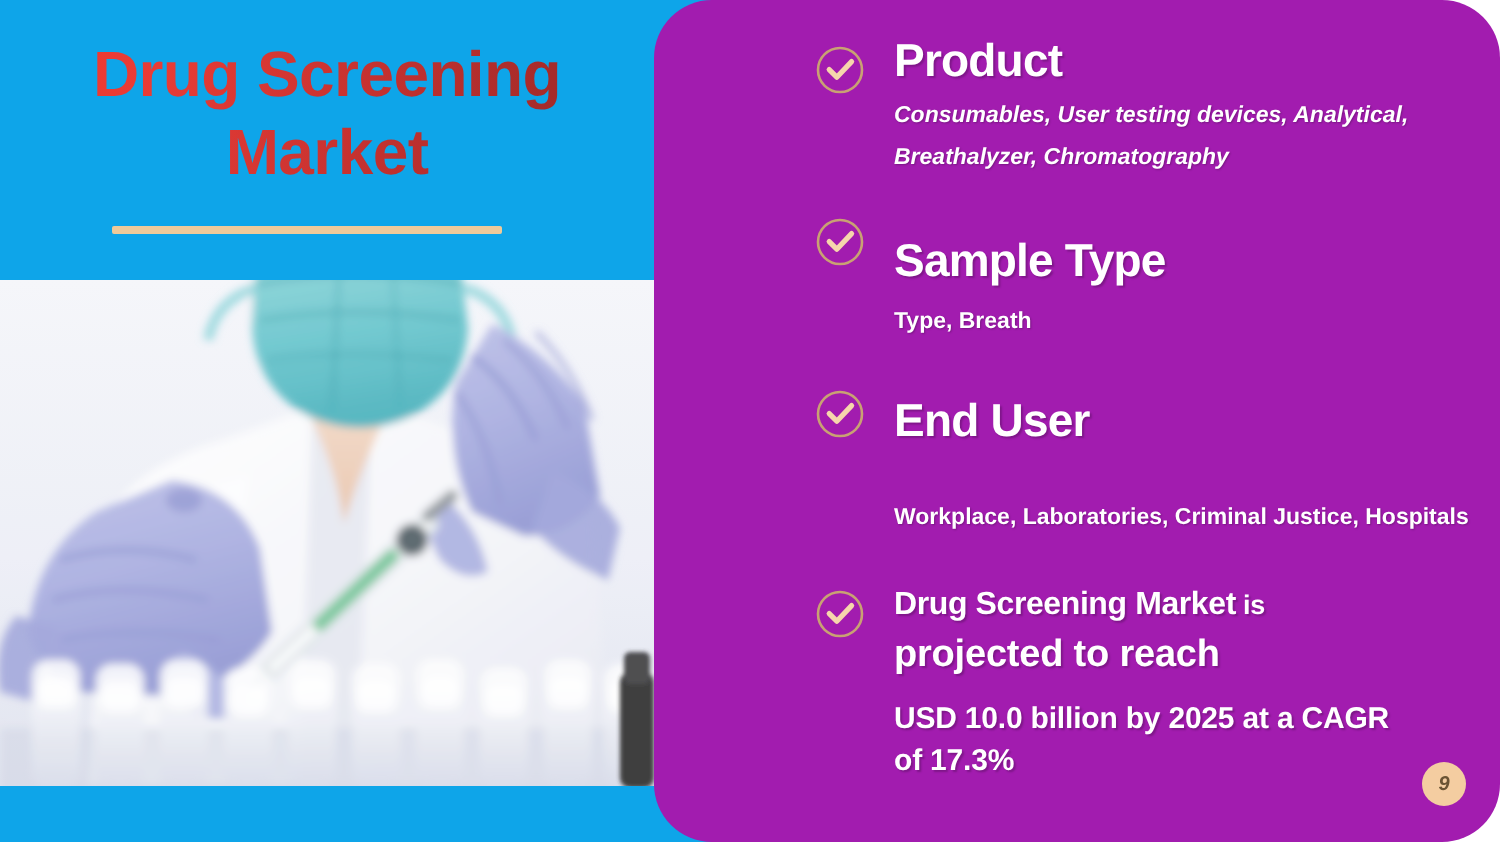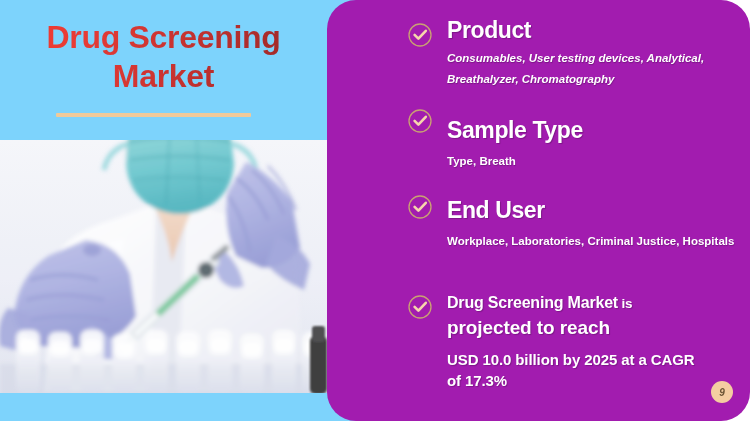--- a/index.html
+++ b/index.html
@@ -19,21 +19,21 @@
     background: #ffffff;
   }
 
   
   .left-panel {
     position: absolute;
     left: 0;
     top: 0;
     width: 372px;
     height: 421px;
-    background: #7dd3fc;
+    background: #0ea5e9;
   }
 
   .title-block {
     position: absolute;
     left: 0;
     top: 18px;
     width: 327px;
     text-align: center;
   }
 
@@ -345,21 +345,21 @@
 
     <div class="bullet-row" style="top:190px;">
       <span class="check-icon" style="top:4px;">
         <svg width="26" height="26" viewBox="0 0 26 26" xmlns="http://www.w3.org/2000/svg">
           <circle cx="13" cy="13" r="11" fill="none" stroke="#C9A173" stroke-width="1.3"></circle>
           <path d="M7.6 12.8 L11.4 16.6 L18.8 8.8" fill="none" stroke="#F6D6AC" stroke-width="2.6" stroke-linecap="round" stroke-linejoin="round"></path>
         </svg>
       </span>
       <div class="bullet-body" style="top:8px;position:relative;">
         <p class="bullet-heading">End User</p>
-        <p class="bullet-desc" style="margin-top:7px;">Workplace, Laboratories, Criminal Justice, Hospitals</p>
+        <p class="bullet-desc" style="margin-top:25px;">Workplace, Laboratories, Criminal Justice, Hospitals</p>
       </div>
     </div>
 
     <div class="bullet-row" style="top:292px;">
       <span class="check-icon" style="top:2px;">
         <svg width="26" height="26" viewBox="0 0 26 26" xmlns="http://www.w3.org/2000/svg">
           <circle cx="13" cy="13" r="11" fill="none" stroke="#C9A173" stroke-width="1.3"></circle>
           <path d="M7.6 12.8 L11.4 16.6 L18.8 8.8" fill="none" stroke="#F6D6AC" stroke-width="2.6" stroke-linecap="round" stroke-linejoin="round"></path>
         </svg>
       </span>

